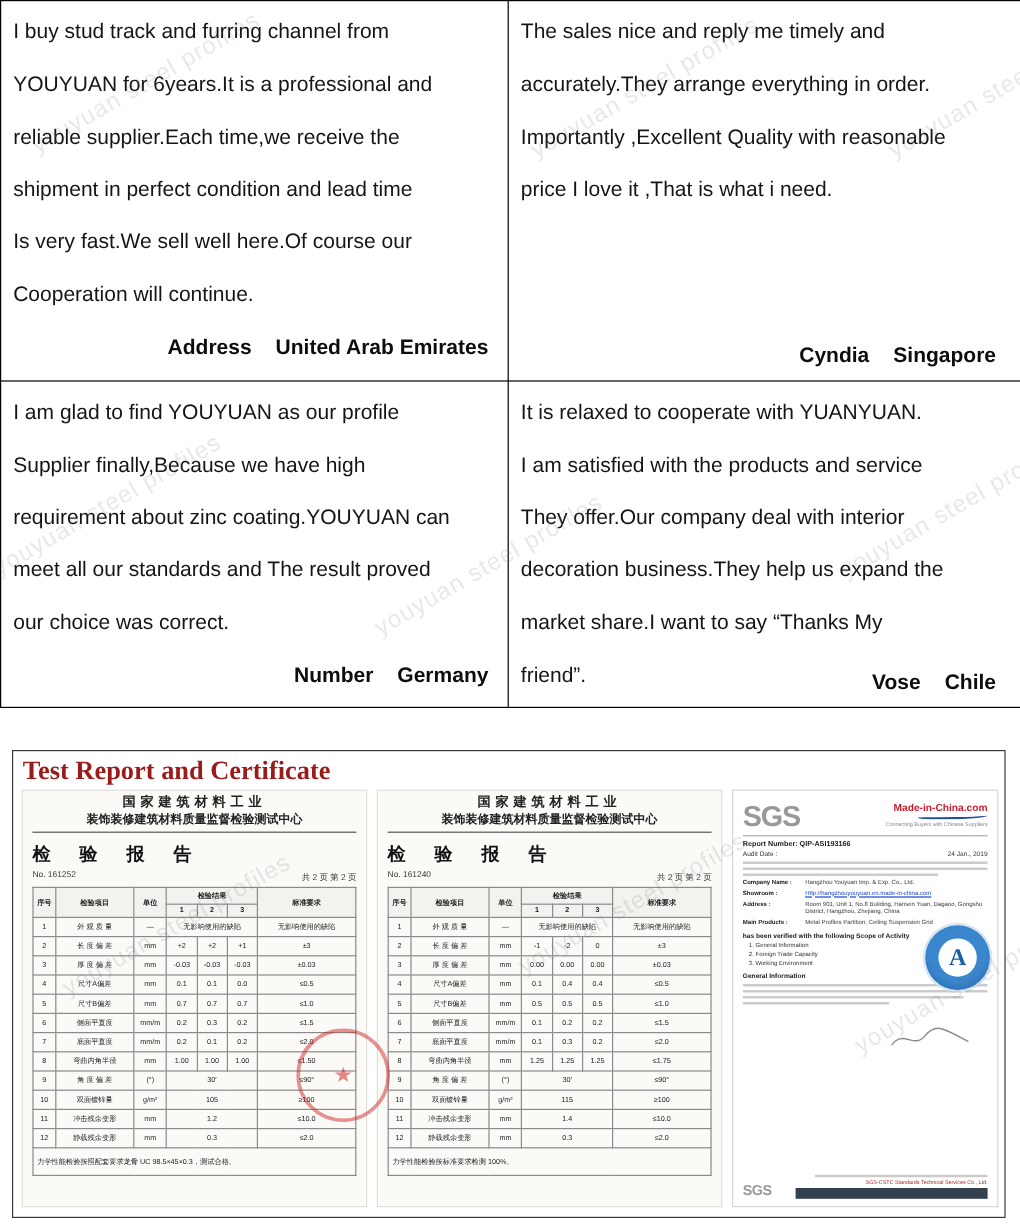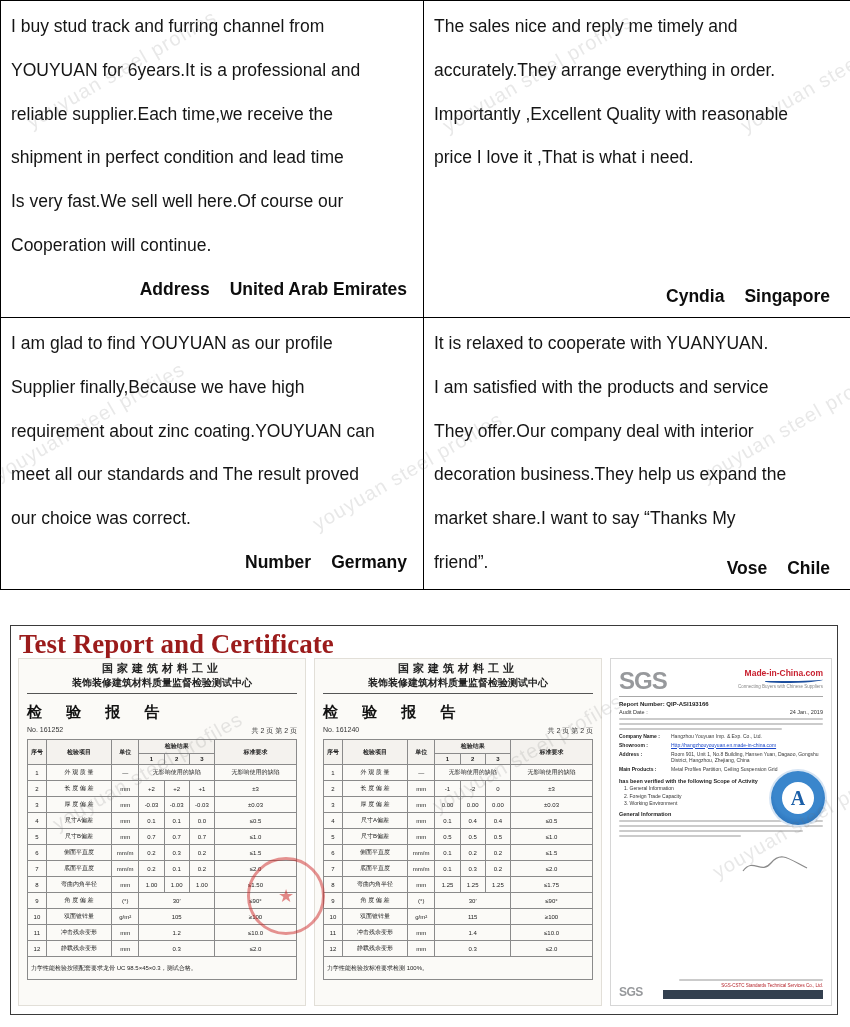--- a/index.html
+++ b/index.html
@@ -23,21 +23,21 @@
   .wm{position:absolute;font-size:20px;color:rgba(110,110,110,0.16);white-space:nowrap;
       transform:rotate(-30deg);z-index:30;pointer-events:none;letter-spacing:1px;}
   .wm1{left:14px;top:58px;}  .wm2{left:430px;top:62px;}  .wm3{left:-18px;top:410px;}
   .wm4{left:300px;top:460px;} .wm5{left:688px;top:412px;} .wm6{left:728px;top:62px;}
   .wm7{left:40px;top:760px;}  .wm8{left:420px;top:742px;} .wm9{left:700px;top:808px;}
 
   
   .cert-box{position:absolute;left:10px;top:625px;width:828px;height:390px;border:1.5px solid #3a3a3a;
             background:#fff;box-sizing:border-box;}
   .cert-title{position:absolute;left:8px;top:3px;font-family:"Liberation Serif",serif;font-weight:bold;
-              font-size:27px;color:#9b1b1b;}
+              font-size:22px;color:#9b1b1b;}
 
   .report{position:absolute;top:32px;width:288px;height:348px;background:#fbfaf7;border:1px solid #e2dfd8;
           box-sizing:border-box;padding:2px 8px;}
   .report-a{left:7px;} .report-b{left:303px;}
   .report-org1{text-align:center;font-weight:bold;font-size:11px;letter-spacing:4px;color:#222;}
   .report-org2{text-align:center;font-weight:bold;font-size:10px;color:#222;padding-bottom:3px;
                border-bottom:1.5px solid #555;}
   .report-doc-title{text-align:left;font-weight:bold;font-size:15px;letter-spacing:10px;margin:9px 0 4px;color:#111;}
   .report-meta{display:flex;justify-content:space-between;font-size:7px;color:#333;margin:2px 0 3px;}
   table.report-table{width:100%;border-collapse:collapse;table-layout:fixed;font-size:6px;color:#222;}

